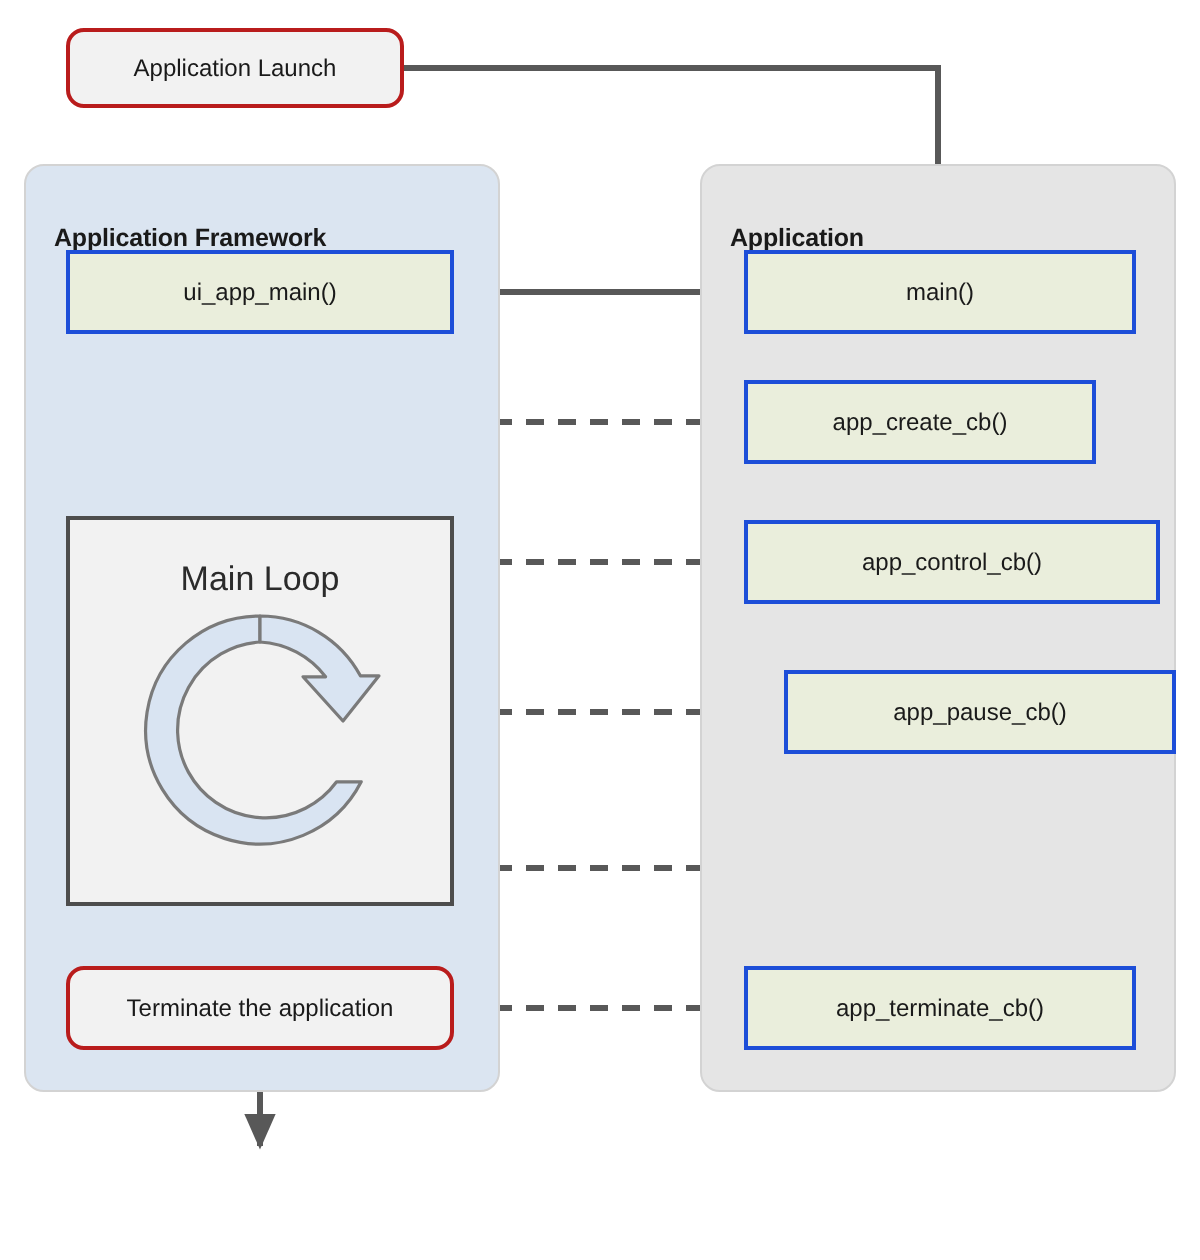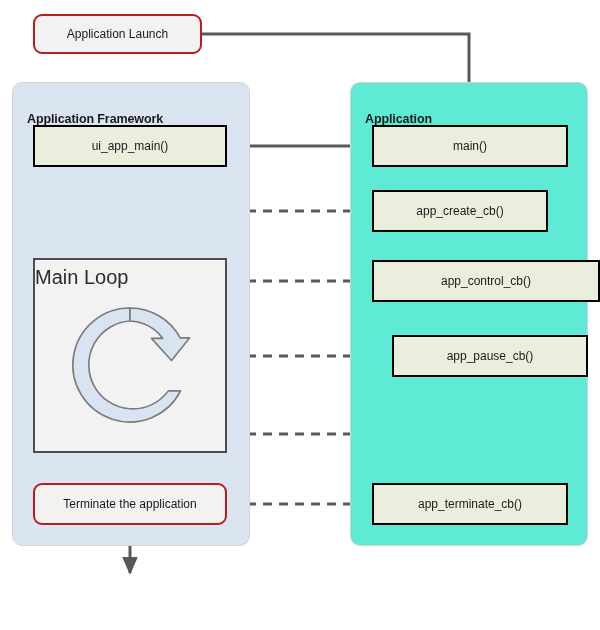--- a/index.html
+++ b/index.html
@@ -34,21 +34,21 @@
     width: 238px;
     height: 464px;
     background: #dbe5f1;
     border: 1px solid #d3d3d3;
   }
   .panel-application {
     left: 350px;
     top: 82px;
     width: 238px;
     height: 464px;
-    background: #5eead4;
+    background: #e5e5e5;
     border: 1px solid #d3d3d3;
   }
   .panel-title {
     position: absolute;
     left: 14px;
     top: 10px;
     font-size: 12.5px;
     font-weight: bold;
     color: #1a1a1a;
     letter-spacing: -0.1px;
@@ -70,37 +70,37 @@
   }
   
   .node-round {
     background: #f2f2f2;
     border: 2px solid #b91c1c;
     border-radius: 9px;
   }
   
   .node-square {
     background: #eaeedc;
-    border: 2px solid #000000;
+    border: 2px solid #1d4ed8;
     border-radius: 0;
   }
   
   .node-loop {
     background: #f2f2f2;
     border: 2px solid #4d4d4d;
     border-radius: 0;
     display: block;
   }
   .loop-label {
     position: absolute;
     left: 0;
     right: 0;
-    top: 6px;
-    text-align: left;
-    font-size: 20px;
+    top: 20px;
+    text-align: center;
+    font-size: 17px;
     color: #2b2b2b;
   }
   .loop-icon {
     position: absolute;
     left: 50%;
     transform: translateX(-50%);
     top: 42px;
   }
 
   
@@ -204,21 +204,21 @@
 
 
   <div class="node node-square" style="left:372px; top:125px; width:196px; height:42px;">
     <span>main()</span>
   </div>
 
   <div class="node node-square" style="left:372px; top:190px; width:176px; height:42px;">
     <span>app_create_cb()</span>
   </div>
 
-  <div class="node node-square" style="left:372px; top:260px; width:228px; height:42px;">
+  <div class="node node-square" style="left:372px; top:260px; width:208px; height:42px;">
     <span>app_control_cb()</span>
   </div>
 
   <div class="node node-square" style="left:372px; top:335px; width:196px; height:42px;margin-left:20px;">
     <span>app_pause_cb()</span>
   </div>
 
 
   <div class="node node-square" style="left:372px; top:483px; width:196px; height:42px;">
     <span>app_terminate_cb()</span>

